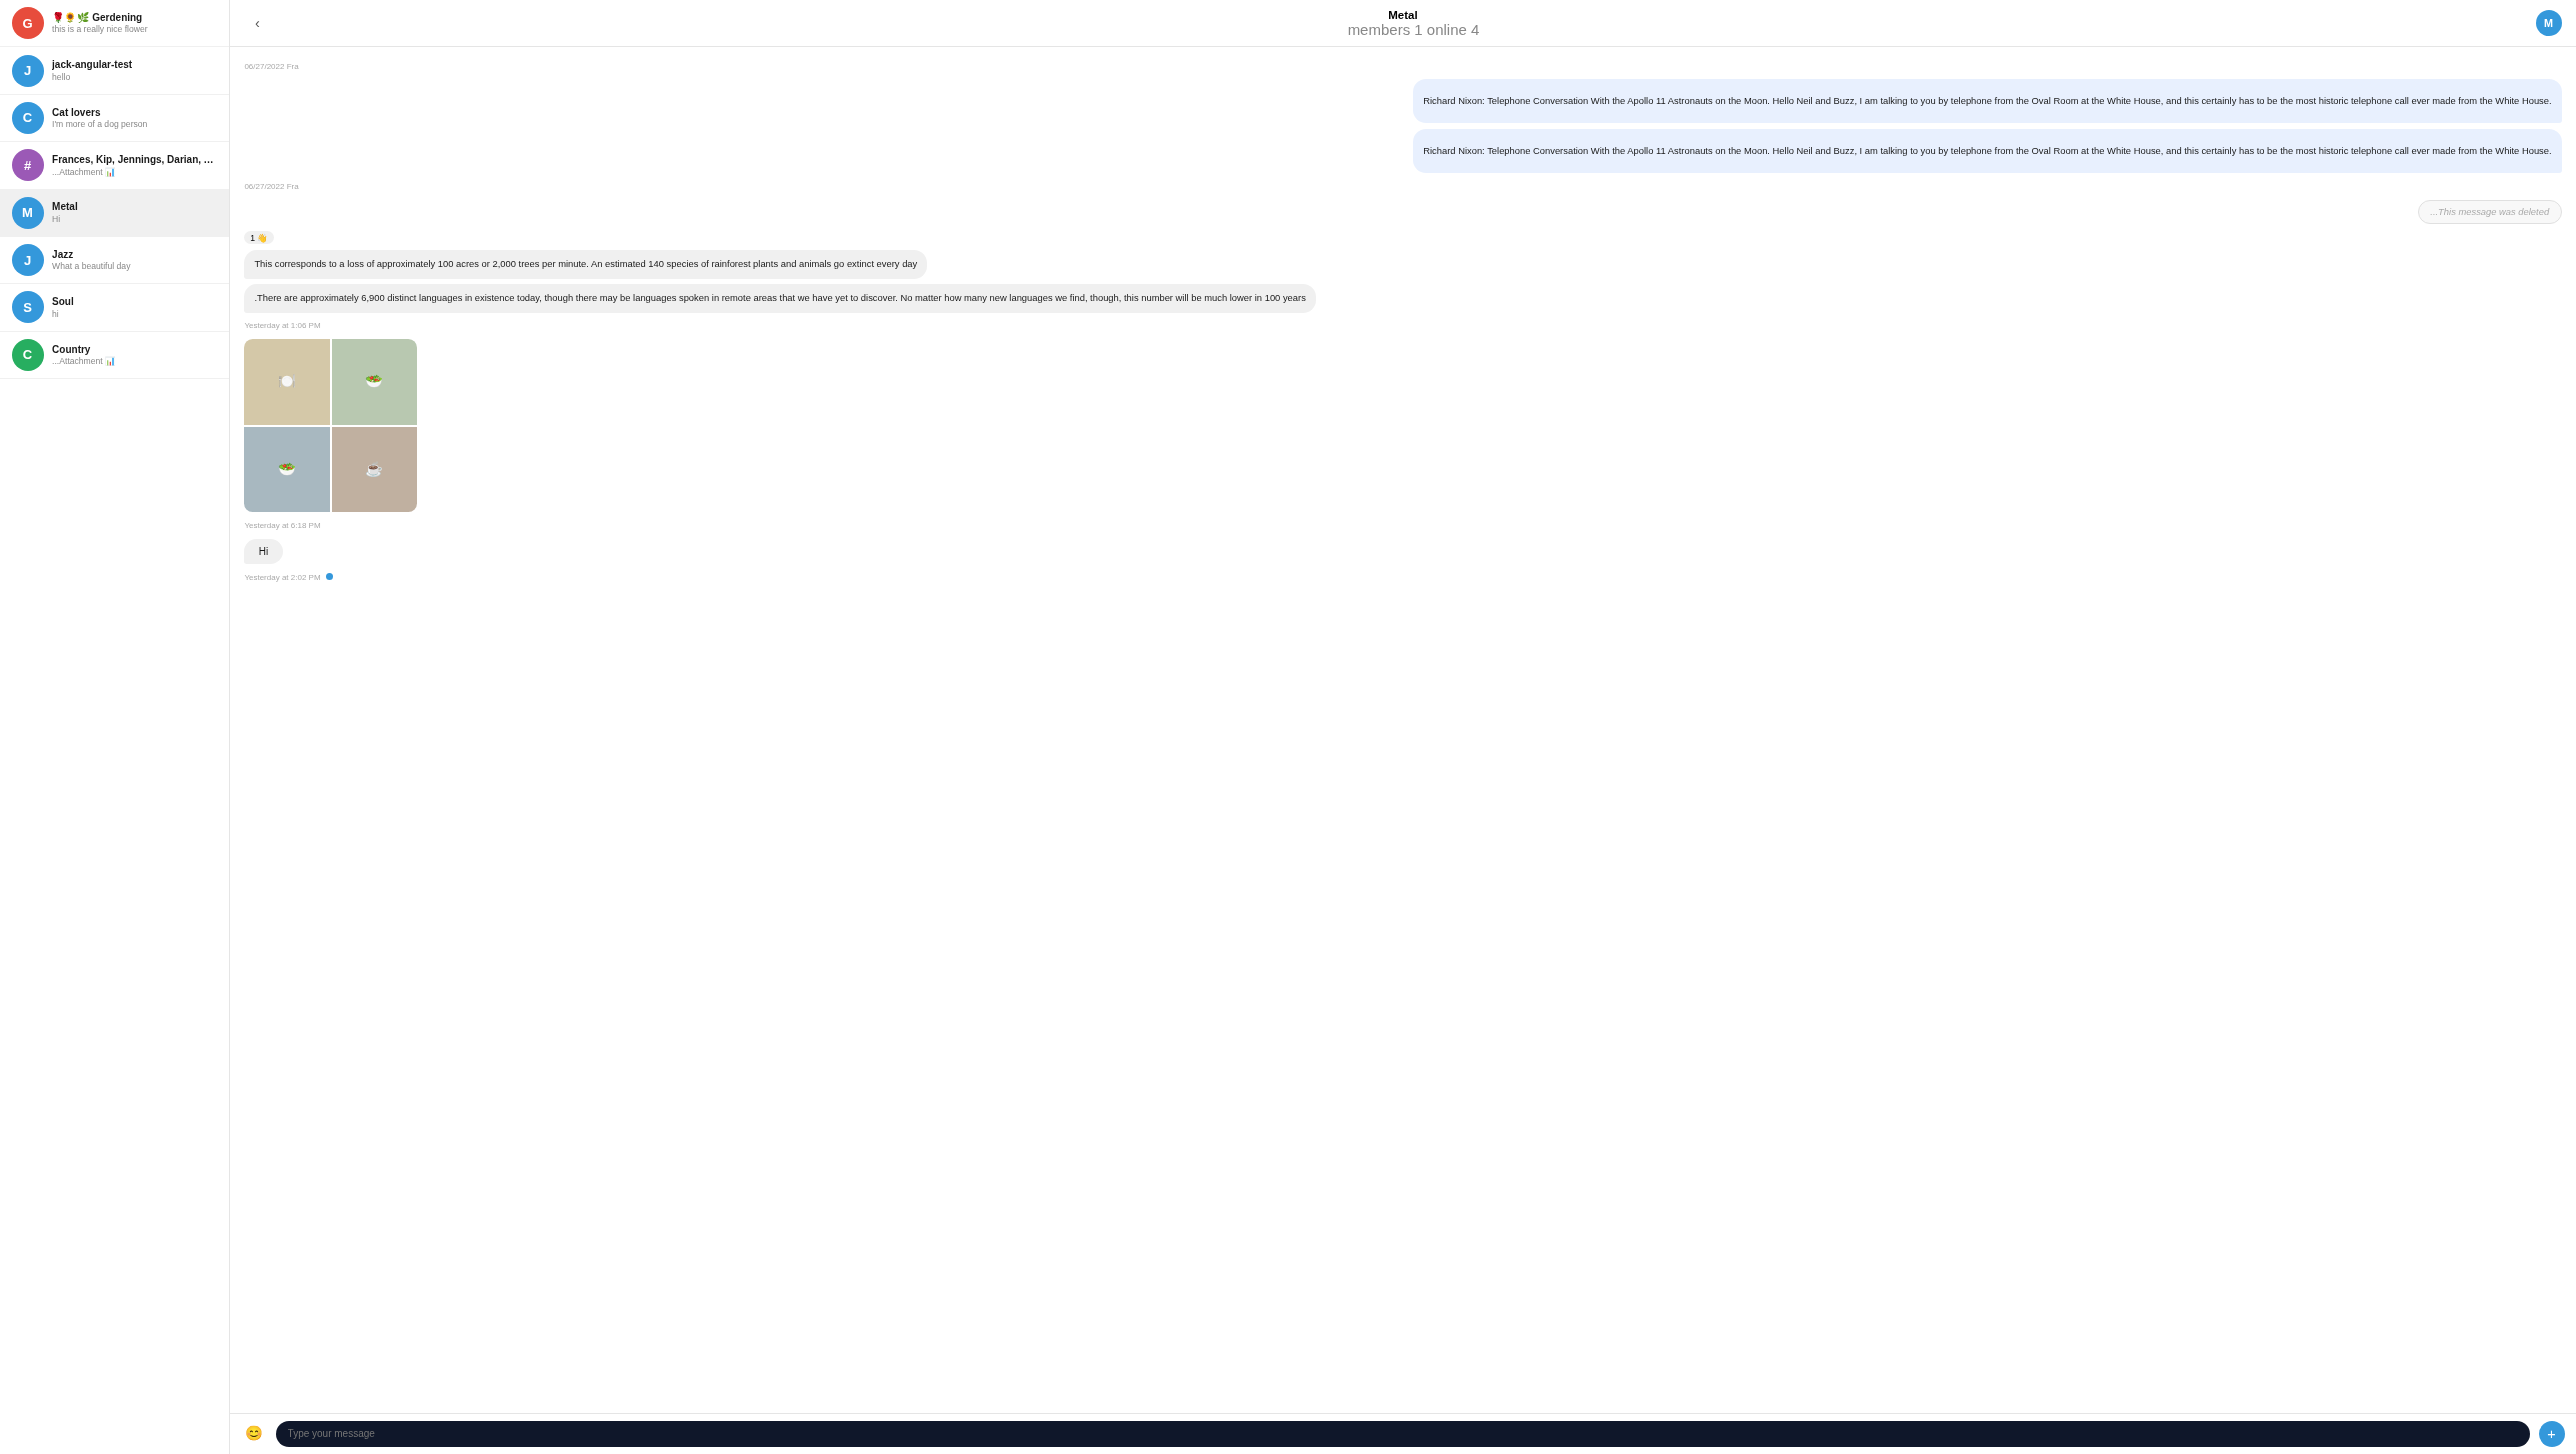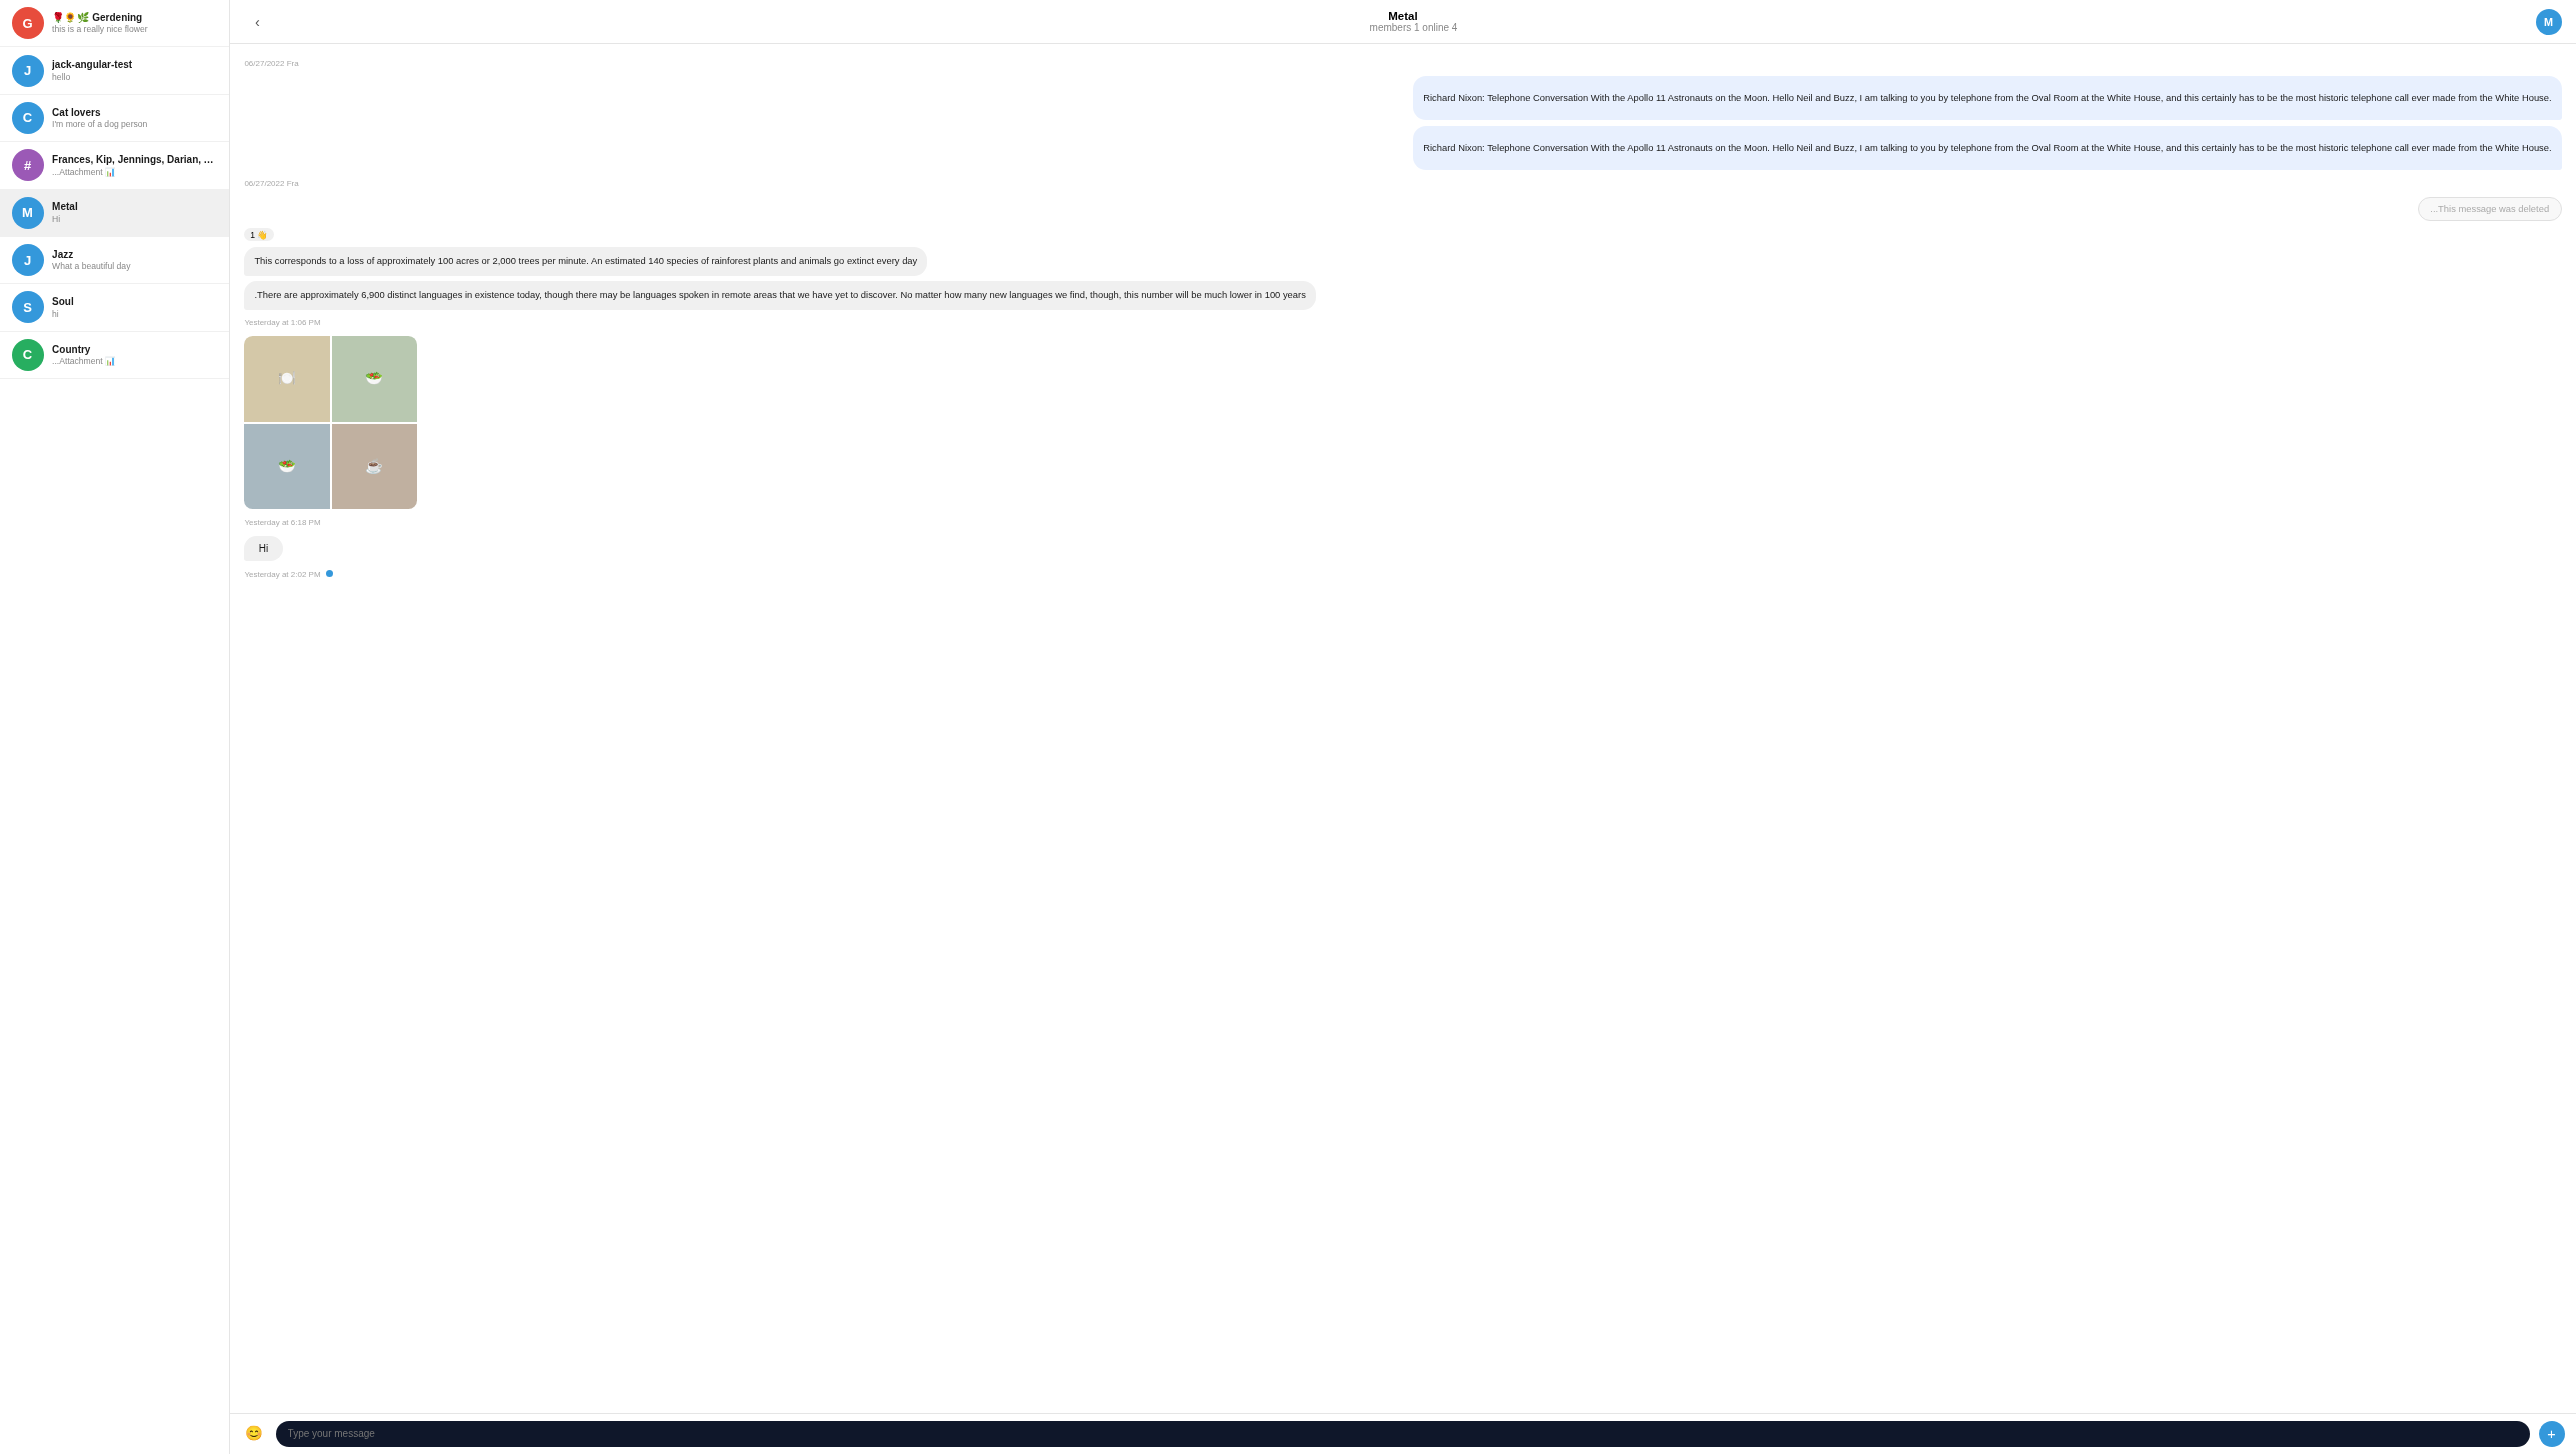--- a/index.html
+++ b/index.html
@@ -87,21 +87,21 @@
       padding: 8.6px 14.4px;
       display: flex;
       align-items: center;
       justify-content: space-between;
     }
     .chat-header-title {
       font-weight: 700;
       font-size: 11.5px;
     }
     .chat-header-sub {
-      font-size: 10px;
+      font-size: 15px;
       color: #888;
       padding-left: 21px;
     }
     .chat-header-right {
       display: flex;
       align-items: center;
       gap: 5.8px;
     }
     .header-avatar {
       width: 26px;
@@ -164,20 +164,21 @@
 
     
     .deleted-msg {
       align-self: flex-end;
       background: #f8f8f8;
       border: 0.7px solid #e0e0e0;
       border-radius: 13px;
       padding: 5.8px 11.5px;
       font-size: 9.4px;
       color: #aaa;
+      font-style: italic;
       max-width: 60%;
     }
 
     
     .reaction-row {
       display: flex;
       align-items: center;
       gap: 2.9px;
       margin-top: 1.4px;
     }

